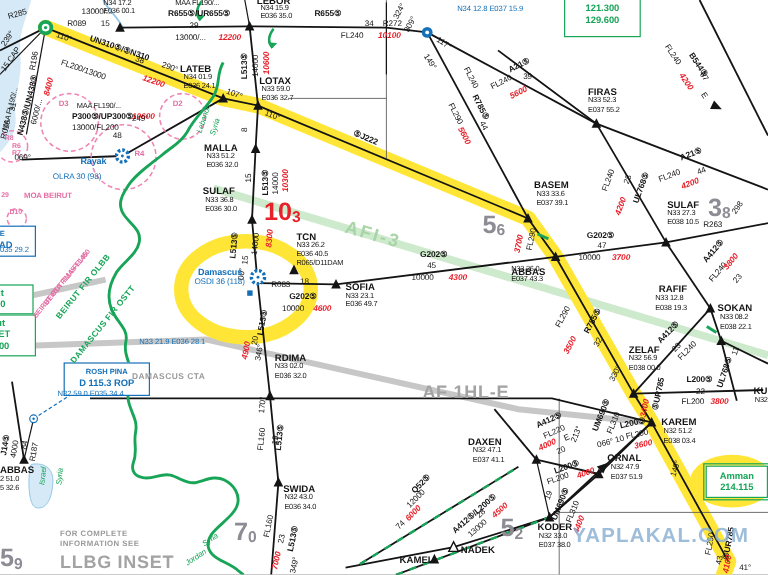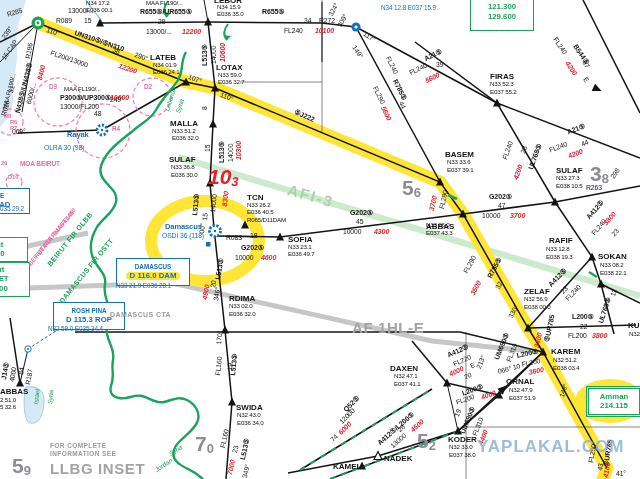--- a/index.html
+++ b/index.html
@@ -488,33 +488,29 @@
     <span class="lb " style="left: 17px; top: 374px; transform: rotate(-80deg);">84</span>
     <span class="lb " style="left: 24px; top: 384px; transform: rotate(-80deg);">R187</span>
     <span class="lb gy" style="left: 50px; top: 443px; font-size: 6.5px;">FOR COMPLETE</span>
     <span class="lb gy" style="left: 50px; top: 451px; font-size: 6.5px;">INFORMATION SEE</span>
     <span class="lb gyb" style="left: 50px; top: 461px;">LLBG INSET</span>
     <span class="lb " style="left: 587px; top: 462px; transform: rotate(-80deg);">FL250</span>
     <span class="lb a" style="left: 602px; top: 466px; transform: rotate(-80deg);">⑤UR785</span>
     <span class="lb " style="left: 596px; top: 470px; transform: rotate(-80deg);">43</span>
     <span class="lb r" style="left: 602px; top: 477px; transform: rotate(-80deg);">4100</span>
     <span class="lb " style="left: 616px; top: 470px;">41°</span>
-    <div class="bn bnred" style="left: 208px; top: 166px; font-style: italic;"><span class="bna">10</span><span class="bnb">3</span></div>
+    <div class="bn bnred" style="left: 220px; top: 166px;"><span class="bna">10</span><span class="bnb">3</span></div>
     <div class="bn" style="left: 402px; top: 177px;"><span class="bna">5</span><span class="bnb">6</span></div>
     <div class="bn" style="left: 590px; top: 163px;"><span class="bna">3</span><span class="bnb">8</span></div>
     <div class="bn" style="left: 417px; top: 430px;"><span class="bna">5</span><span class="bnb">2</span></div>
     <div class="bn" style="left: 195px; top: 433px;"><span class="bna">7</span><span class="bnb">0</span></div>
-    <div class="bn" style="left: 12px; top: 455px;"><span class="bna">5</span><span class="bnb">9</span></div>
+    <div class="bn" style="left: 0px; top: 455px;"><span class="bna">5</span><span class="bnb">9</span></div>
     <div class="mapbox" style="left: 470px; top: -7px; width: 58px; height: 34px; border-color: rgb(24, 165, 88);">
       <span class="bxl bx-g">121.300</span>
       <span class="bxl bx-g">129.600</span>
-    </div>
-    <div class="mapbox" style="left: 116px; top: 258px; width: 68px; height: 24px; border-color: rgb(20, 112, 184);">
-      <span class="bxl bx-s">DAMASCUS</span>
-      <span class="bxl bx-b hl">D 116.0 DAM</span>
     </div>
     <div class="mapbox" style="left: 53px; top: 302px; width: 66px; height: 24px; border-color: rgb(20, 112, 184); text-align: center;">
       <span class="bxl bx-s">ROSH PINA</span>
       <span class="bxl bx-b">D 115.3 ROP</span>
     </div>
     <div class="mapbox dbl" style="left: 588px; top: 388px; width: 46px; height: 23px; border-color: rgb(24, 165, 88);">
       <span class="bxl bx-g">Amman</span>
       <span class="bxl bx-g">214.115</span>
     </div>
     <div class="mapbox" style="left: -26px; top: 188px; width: 50px; height: 22px; border-color: rgb(20, 112, 184);">

